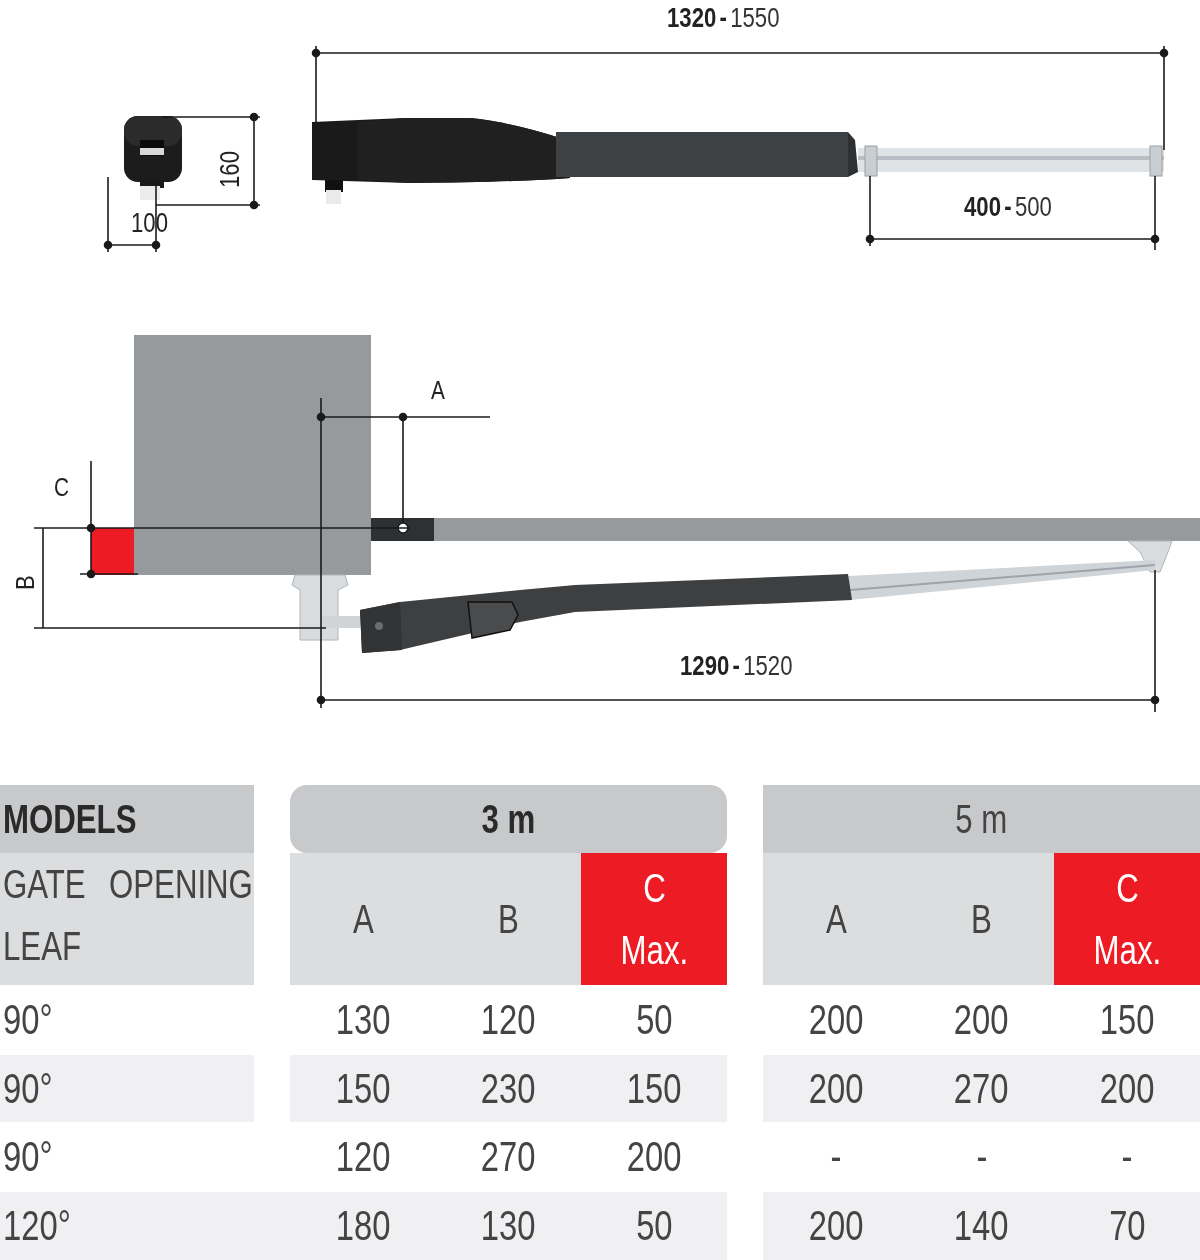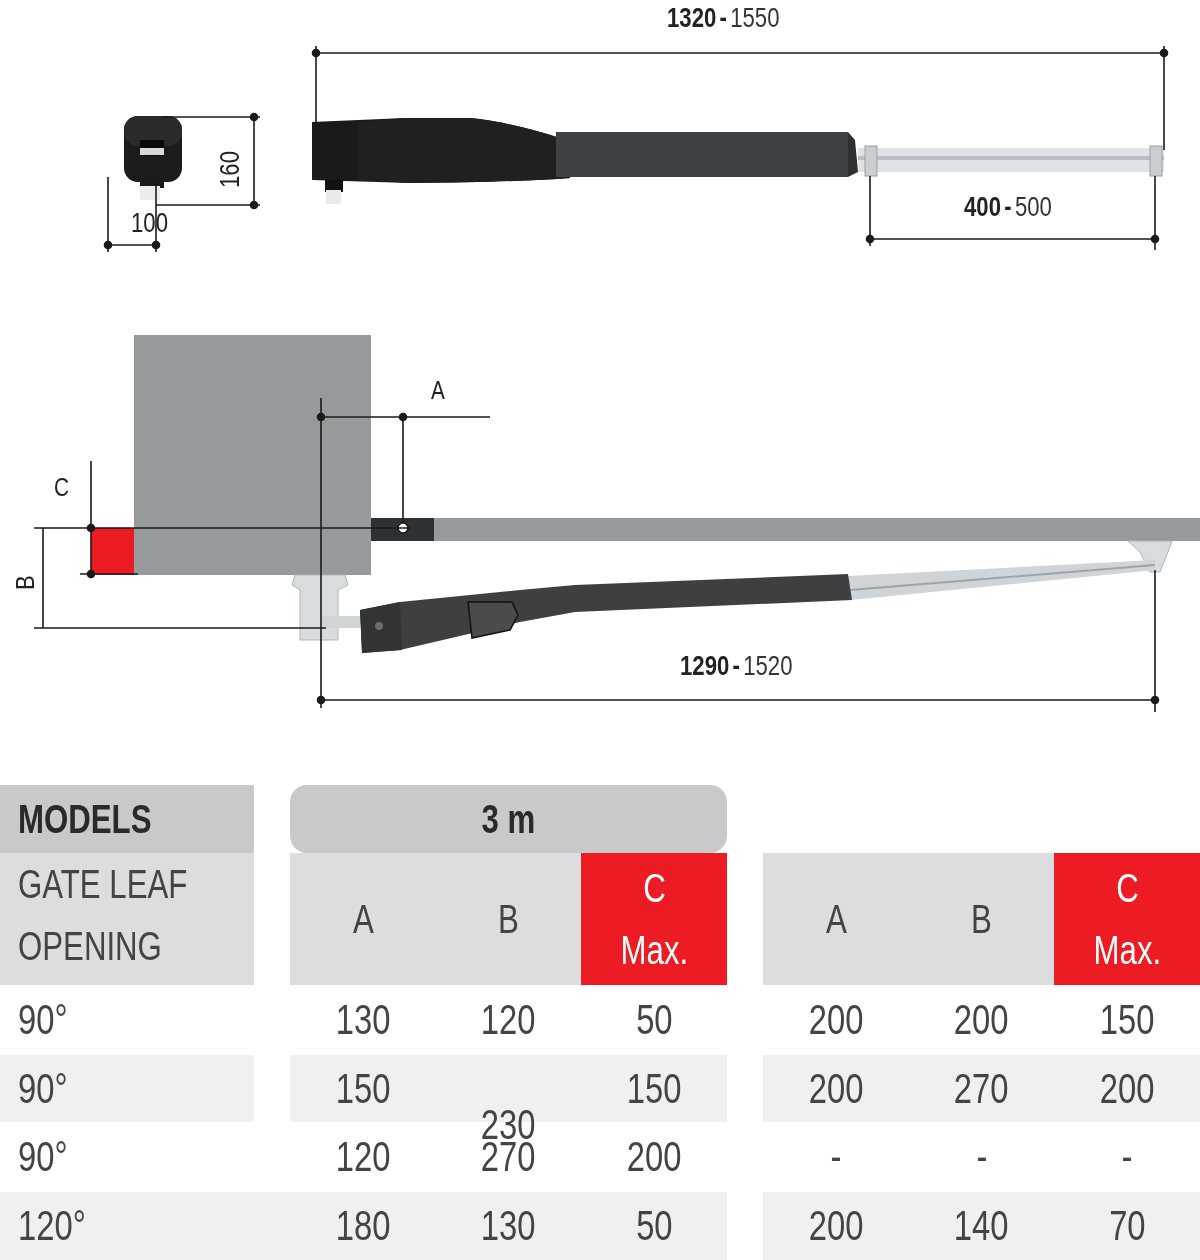--- a/index.html
+++ b/index.html
@@ -14,21 +14,21 @@
   .rot{position:absolute;font-size:27px;color:#222;transform-origin:left top;}
 
   
   .tbl{position:absolute;left:0;top:785px;width:1200px;height:475px;}
   .cell{position:absolute;display:flex;align-items:center;justify-content:center;box-sizing:border-box;font-family:"Liberation Sans",sans-serif;color:#444;}
   .cell span{display:inline-block;transform:scaleX(0.78);}
   .hdr-dark{background:#c8c9cb;}
   .hdr-light{background:#dcdddf;}
   .hdr-red{background:#ed1c24;color:#fff;}
   .row-alt{background:#f0f0f2;}
-  .left{justify-content:flex-start;padding-left:18px;}
+  .left{justify-content:flex-start;padding-left:3px;}
   .left span{transform-origin:left center;}
   .big{font-size:42px;}
   .hdr-text{font-size:40px;}
   .bold{font-weight:bold;color:#2a2a2a;}
 </style>
 </head>
 <body>
 
 <div class="drawing">
   <svg width="1200" height="760" viewBox="0 0 1200 760">
@@ -160,22 +160,25 @@
 </div>
 
 <div class="tbl">
 
   <div class="cell hdr-dark left hdr-text bold" style="left:0;top:0;width:254px;height:68px;">
       <span>MODELS</span>
     </div>
   <div class="cell hdr-dark hdr-text bold" style="left:290px;top:0;width:437px;height:68px;border-radius:17px;">
       <span>3 m</span>
     </div>
-
-  <div class="cell hdr-light left hdr-text" style="left:0;top:68px;width:254px;height:132px;flex-direction:column;align-items:flex-start;justify-content:flex-start;line-height:62px;">
+  <div class="cell hdr-dark hdr-text" style="left:763px;top:0;width:437px;height:68px;">
+      <span>5 m</span>
+    </div>
+
+  <div class="cell hdr-light left hdr-text" style="left:0;top:68px;width:254px;height:132px;flex-direction:row;align-items:flex-start;justify-content:space-between;line-height:62px;">
     <span style="transform-origin:left center;">GATE LEAF</span>
     <span style="transform-origin:left center;">OPENING</span>
   </div>
   <div class="cell hdr-light hdr-text" style="left:290px;top:68px;width:146px;height:132px;">
       <span>A</span>
     </div>
   <div class="cell hdr-light hdr-text" style="left:436px;top:68px;width:145px;height:132px;">
       <span>B</span>
     </div>
   <div class="cell hdr-red hdr-text" style="left:581px;top:68px;width:146px;height:132px;flex-direction:column;line-height:62px;">
@@ -218,21 +221,21 @@
   </div>
 
   <div>
     <div class="cell left big row-alt" style="left:0;top:270px;width:254px;height:67px;">
         <span>90°</span>
       </div>
     <div class="cell big row-alt" style="left:290px;top:270px;width:437px;height:67px;"></div>
     <div class="cell big" style="left:290px;top:270px;width:146px;height:67px;">
         <span>150</span>
       </div>
-    <div class="cell big" style="left:436px;top:270px;width:145px;height:67px;margin-top:36px;">
+    <div class="cell big" style="left:436px;top:270px;width:145px;height:67px;">
         <span>230</span>
       </div>
     <div class="cell big" style="left:581px;top:270px;width:146px;height:67px;">
         <span>150</span>
       </div>
     <div class="cell big row-alt" style="left:763px;top:270px;width:437px;height:67px;"></div>
     <div class="cell big" style="left:763px;top:270px;width:146px;height:67px;">
         <span>200</span>
       </div>
     <div class="cell big" style="left:909px;top:270px;width:145px;height:67px;">

